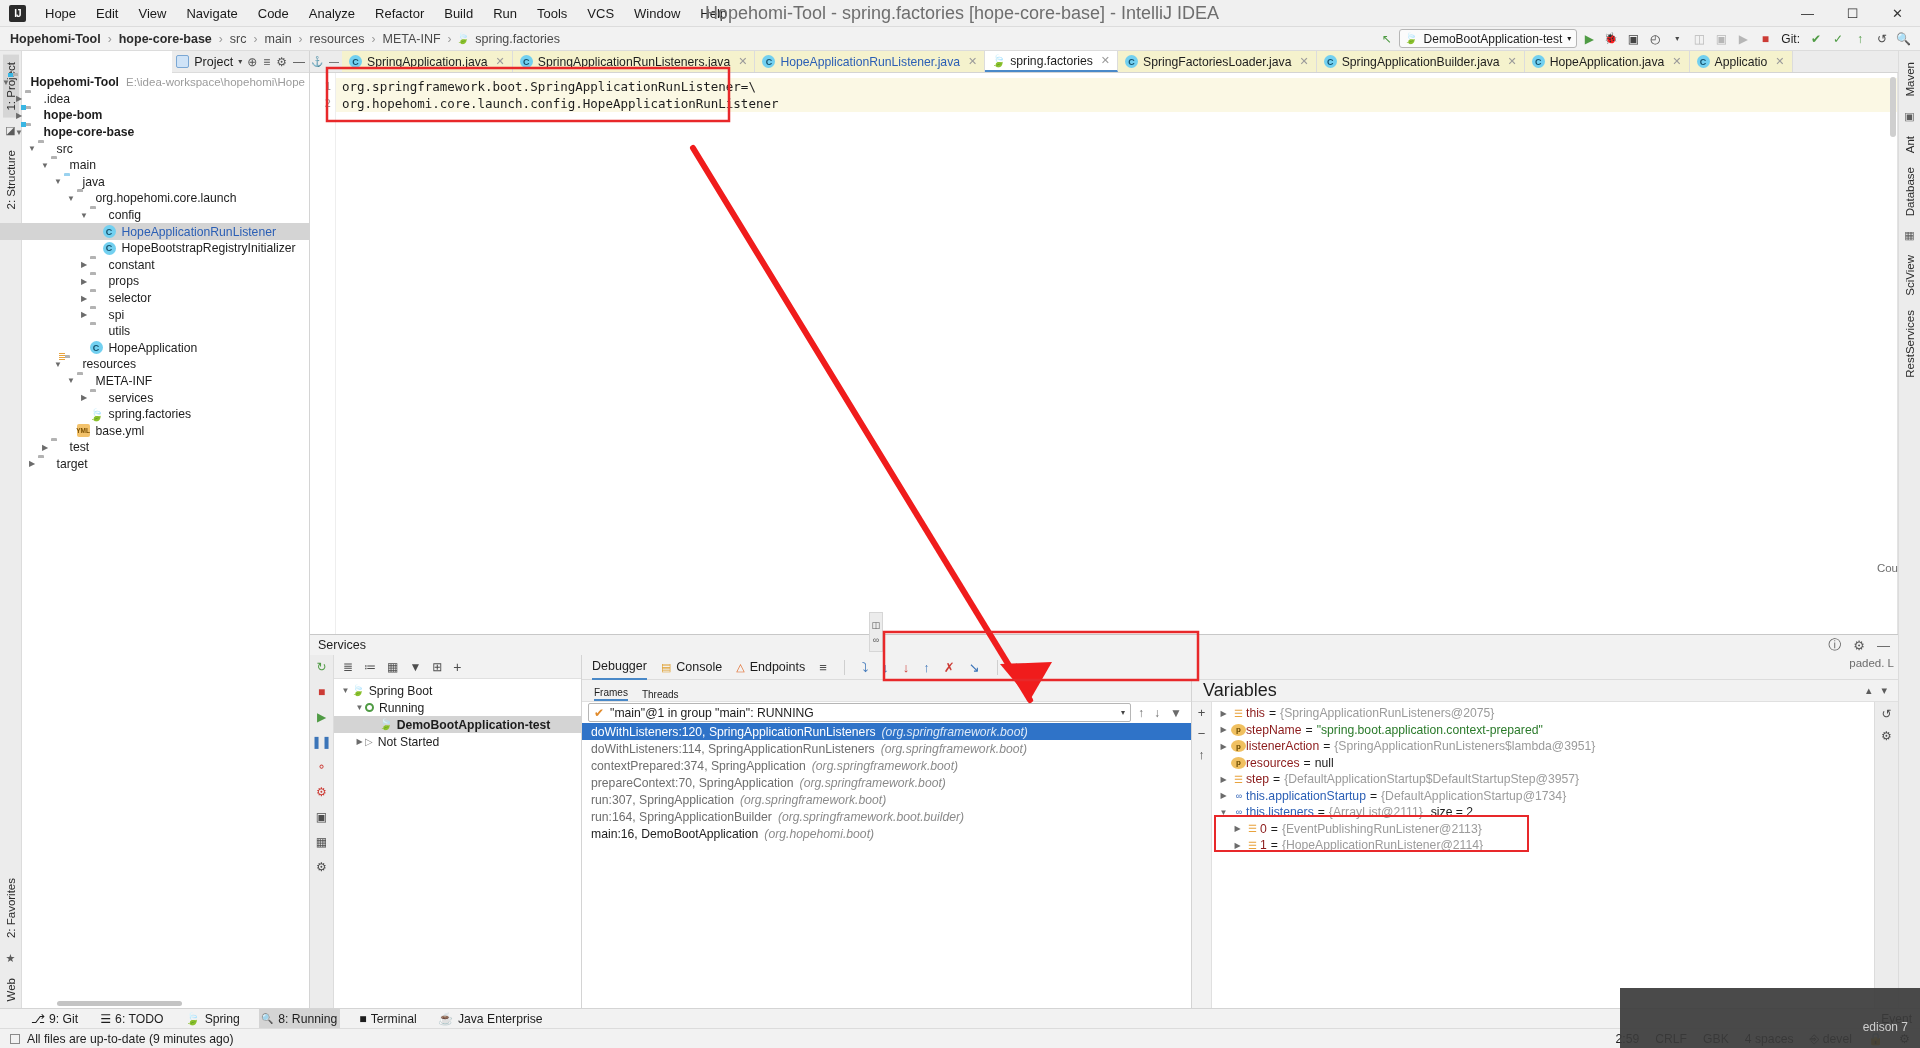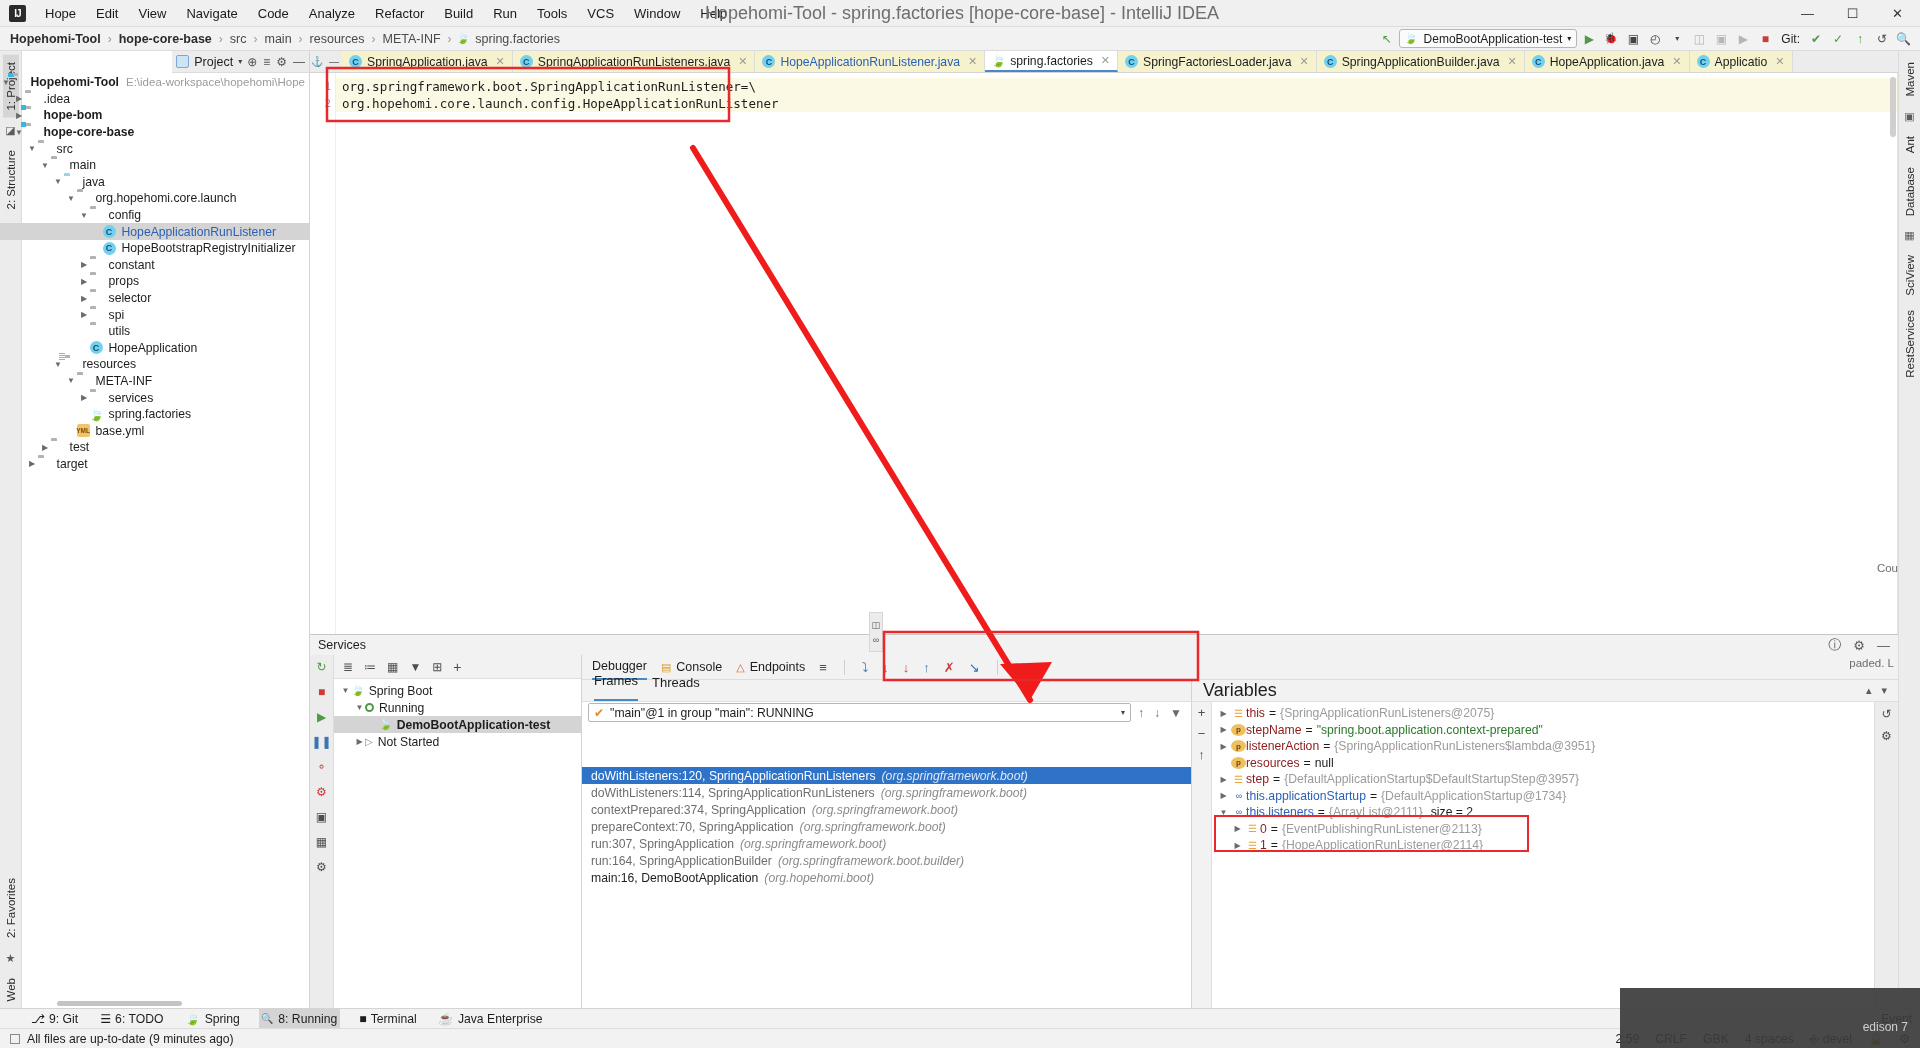--- a/index.html
+++ b/index.html
@@ -155,32 +155,32 @@
   .dsep{ width:1px; height:15px; background:#cfcfcf; margin:0 3px;}
   .dicon{ font-size:13px; color:#4e4e4e;}
   .dicon.red{ color:#cc3b35;} .dicon.blue{color:#3b74b8;}
   .dicon.dim{ opacity:.38;}
 
   .dbg-body{ flex:1 1 auto; display:flex; min-height:0;}
   .frames{ width:610px; flex:0 0 610px; display:flex; flex-direction:column; min-height:0;
     border-right:1px solid #d4d4d4; background:#fff;}
   .frames-head{ height:22px; background:#f2f2f2; border-bottom:1px solid #e0e0e0; display:flex;
     align-items:flex-end; gap:14px; padding:0 12px; flex:0 0 22px;}
-  .fhtab{ font-size:13px; padding-bottom:11px; }
+  .fhtab{ font-size:10px; padding-bottom:1px; }
   .fhtab.active{ border-bottom:2px solid #4a89c8;}
   .thread-row{ height:21px; display:flex; align-items:center; padding:0 6px; gap:4px; flex:0 0 21px;}
   .thread-sel{ flex:1 1 auto; height:19px; border:1px solid #b6b6b6; background:#fff;
     display:flex; align-items:center; gap:6px; padding:0 5px; font-size:12.2px; border-radius:2px;}
   .thread-sel .caret{ margin-left:auto; font-size:8px; color:#444;}
   .tick{ color:#e08a2b; font-size:12px;}
   .farrow{ font-size:12px; color:#6b6b6b; padding:0 3px;}
   .frame-list{ flex:1 1 auto; overflow:hidden; background:#fff;}
   .frow{ height:17px; display:flex; align-items:center; font-size:12.2px; padding-left:9px;
     white-space:nowrap;}
-  .frow.sel{ background:#2f73c8; color:#fff;margin-top:44px;}
+  .frow.sel{ background:#2f73c8; color:#fff;}
   .fname{ color:#1d1d1d;}
   .frow.sel .fname{ color:#fff;}
   .fpkg{ color:#8a8a8a; font-style:italic; margin-left:6px;}
   .frow.sel .fpkg{ color:#dce9f7;}
   .frow.gray .fname{ color:#6e6e6e;}
 
   .vars{ flex:1 1 auto; display:flex; flex-direction:column; min-width:0; background:#fff;}
   .vars-head{ height:22px; background:#f2f2f2; border-bottom:1px solid #e0e0e0; display:flex;
     align-items:center; padding:0 11px; flex:0 0 22px;}
   .vars-title{ font-size:18px;}

